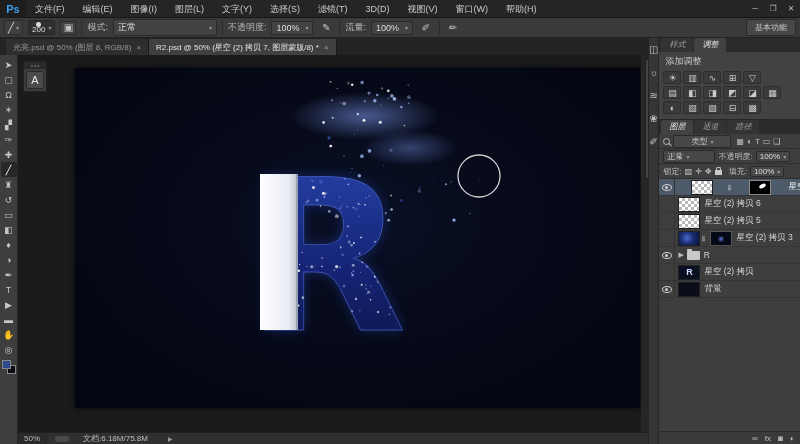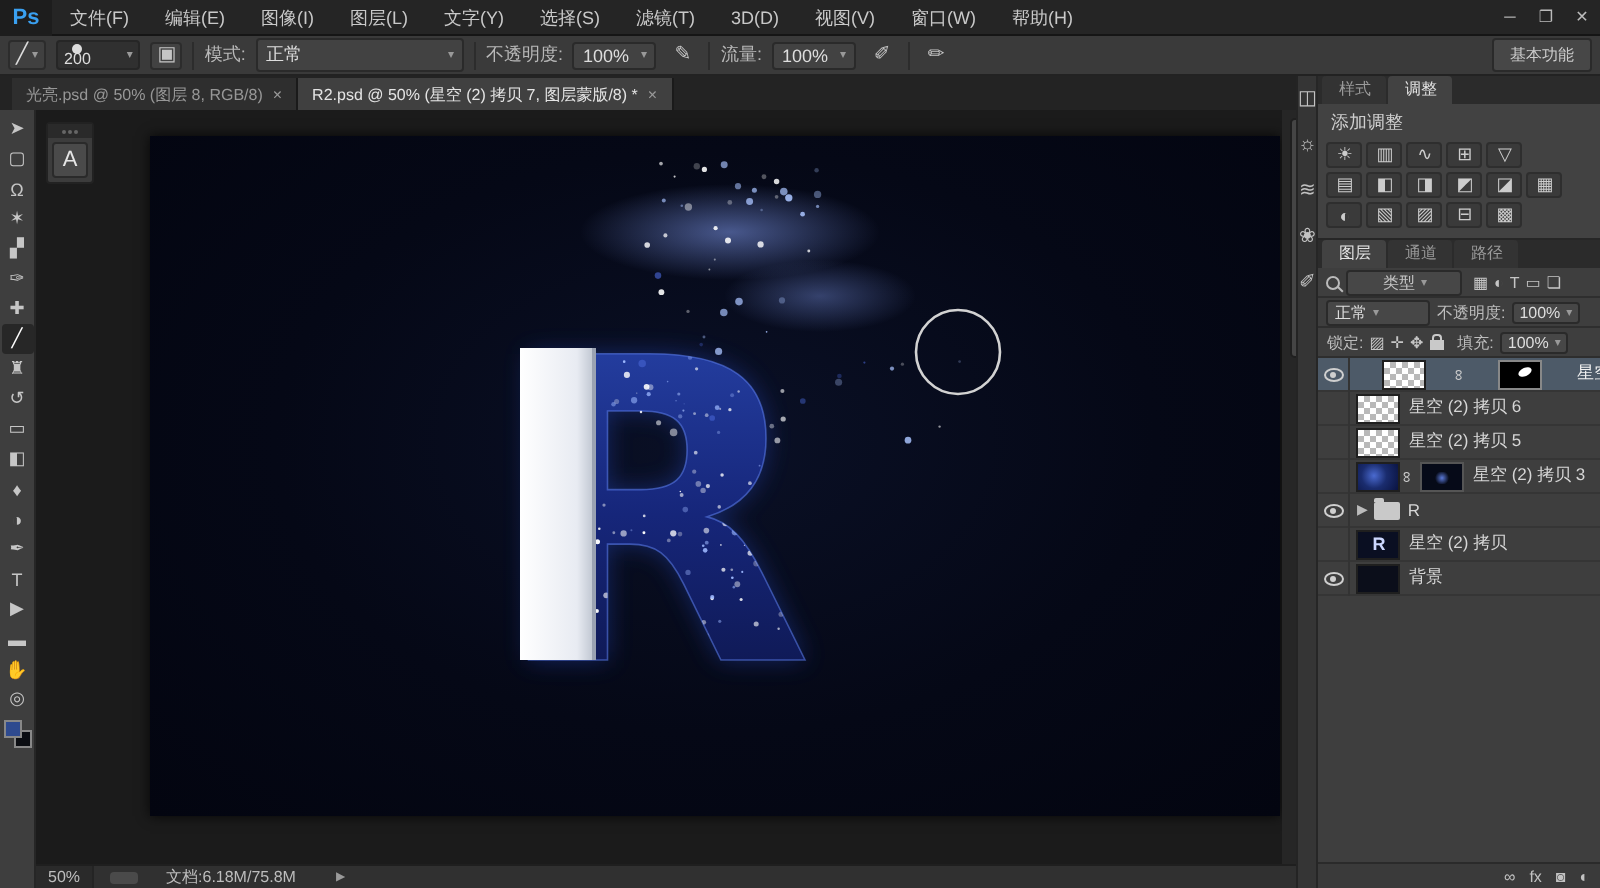--- a/index.html
+++ b/index.html
@@ -18,21 +18,21 @@
     font-size:8px; color:#bbb; }
 
   
   .optionsbar { height:20px; background:#3a3a3a; border-bottom:1px solid #222;
     display:flex; align-items:center; font-size:9px; color:#b8b8b8; padding:0 4px; gap:5px; }
   .opt-sep { width:1px; height:14px; background:#2c2c2c; }
   .tool-preview { display:flex; align-items:center; gap:2px; padding:1px 3px; border:1px solid #2c2c2c;
     border-radius:2px; background:#404040; }
   .brush-glyph { color:#ddd; font-size:10px; transform:rotate(0deg); }
   .caret { font-size:6px; color:#999; }
-  .brush-preset { display:flex; align-items:center; gap:18px; background:#303030; border:1px solid #262626;
+  .brush-preset { display:flex; align-items:center; gap:3px; background:#303030; border:1px solid #262626;
     border-radius:2px; padding:1px 3px; }
   .brush-dot-wrap { display:flex; flex-direction:column; align-items:center; line-height:6px; }
   .brush-dot { width:5px; height:5px; border-radius:50%; background:#ddd; }
   .brush-size { font-size:8px; color:#ddd; }
   .opt-icon { width:16px; height:14px; display:flex; align-items:center; justify-content:center;
     color:#c5c5c5; font-size:10px; border:1px solid transparent; border-radius:2px; }
   .opt-icon.boxed { border-color:#2c2c2c; background:#424242; }
   .opt-field { display:flex; align-items:center; gap:3px; background:#424242; border:1px solid #2a2a2a;
     border-radius:2px; padding:1px 4px; color:#ddd; }
   .opt-field .val { min-width:26px; }
@@ -88,21 +88,21 @@
   .status-arrow { font-size:6px; color:#9a9a9a; margin-left:14px; }
 
   
   .rightcol { width:152px; display:flex; background:#3e3e3e; border-left:1px solid #242424; margin-top:-17px; }
   .icon-strip { width:20px; background:#353535; border-right:1px solid #262626;
     display:flex; flex-direction:column; align-items:center; padding-top:6px; gap:12px; }
   .strip-icon { color:#c2c2c2; font-size:10px; }
   .panels { flex:1; display:flex; flex-direction:column; }
 
   .panel-tabs { display:flex; background:#2b2b2b; height:14px; align-items:flex-end; padding-left:2px; gap:1px; }
-  .panel-tab { font-size:8px; padding:1px 8px 2px; background:#333; color:#9a9a9a; border-radius:2px 2px 0 0; }
+  .panel-tab { font-size:8px; padding:1px 8px 2px; background:#333; color:#9a9a9a; border-radius:2px 2px 0 0;font-style:italic; }
   .panel-tab.active { background:#424242; color:#e2e2e2; }
 
   .adj-panel { background:#424242; border-bottom:1px solid #262626; }
   .adj-header { font-size:9px; color:#cfcfcf; padding:3px 6px 1px; }
   .adj-grid { padding:1px 4px 4px; }
   .adj-row { display:flex; gap:2px; padding:1px 0; justify-content:flex-start; }
   .adj-icon { width:18px; height:13px; display:flex; align-items:center; justify-content:center;
     color:#cccccc; font-size:9px; background:#3a3a3a; border:1px solid #2e2e2e; border-radius:2px; }
 
   .layers-panel { flex:1; display:flex; flex-direction:column; background:#3e3e3e; }

